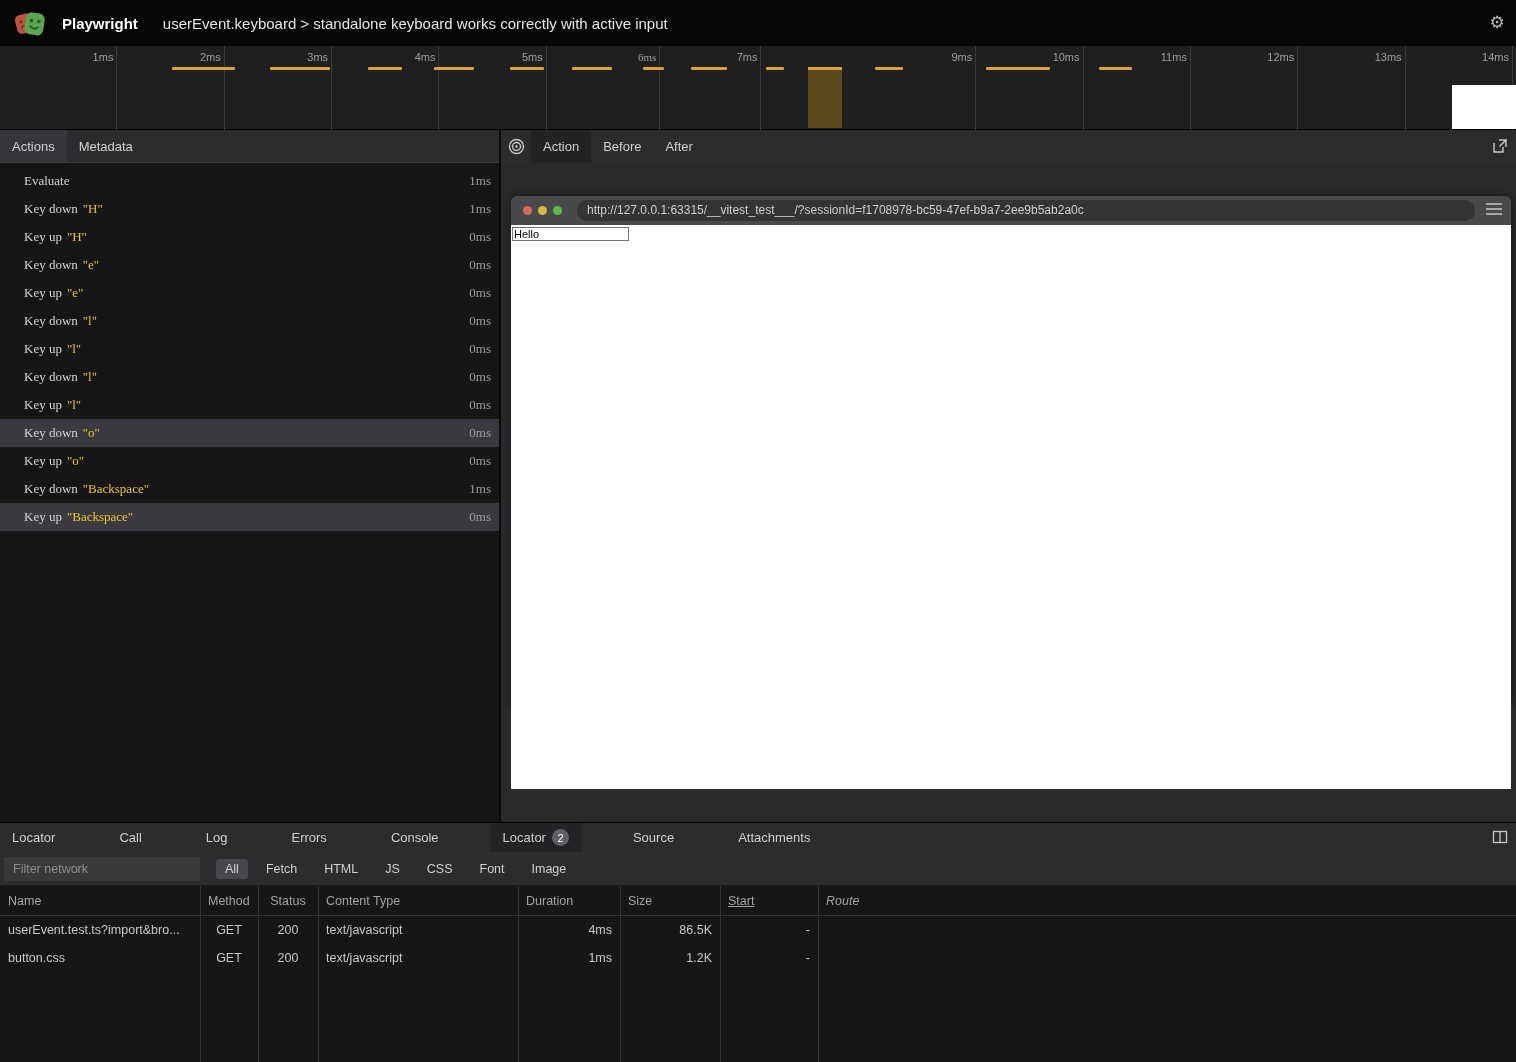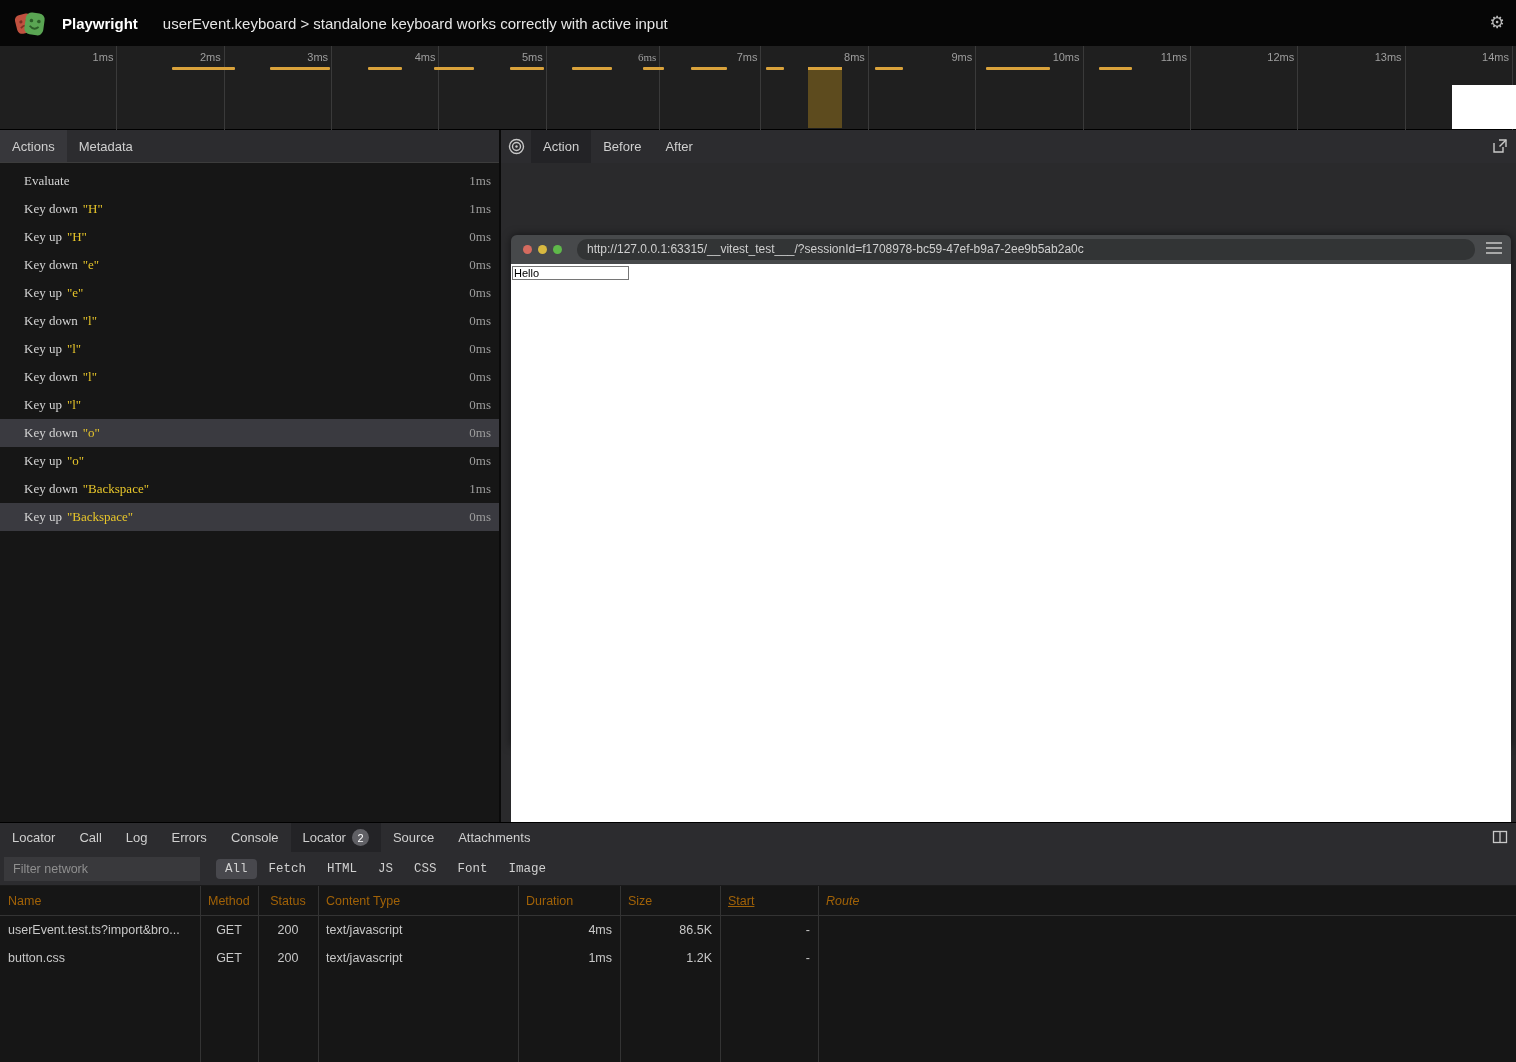--- a/index.html
+++ b/index.html
@@ -55,54 +55,54 @@
   .action-row.sel { background:#3a3a40; }
 
   .snapshot-panel .tabbar { position:relative; }
   .icon-btn { display:flex; align-items:center; justify-content:center; width:30px;
               cursor:pointer; color:#c8c8c8; }
   .corner-icon { position:absolute; right:6px; top:8px; width:18px; height:18px;
                  cursor:pointer; color:#c8c8c8; }
 
   .snapshot-body { position:relative; flex:1; }
   .browser { position:absolute; left:10px; top:33px; width:1000px; height:511px;
-             box-shadow:0 0 8px rgba(0,0,0,.55); border-radius:6px 6px 0 0;margin-top:39px; }
+             box-shadow:0 0 8px rgba(0,0,0,.55); border-radius:6px 6px 0 0; }
   .chrome { height:29px; background:#47494b; border-radius:6px 6px 0 0; position:relative;
             display:flex; align-items:center; }
   .dots { display:flex; gap:6px; margin-left:12px; }
   .dot { width:9px; height:9px; border-radius:50%; }
   .dot.r { background:#d56b5f; } .dot.y { background:#d8b940; } .dot.g { background:#5fb94a; }
   .urlbar { position:absolute; left:66px; right:36px; top:4px; height:21px;
             background:#323435; border-radius:10px; color:#cfcfcf; font-size:12px;
             line-height:21px; padding:0 10px; overflow:hidden; white-space:nowrap; }
   .menu-icon { position:absolute; right:9px; top:7px; width:16px; height:14px; cursor:pointer; }
   .menu-icon div { height:2px; background:#a8a8a8; margin-bottom:3px; }
   .page { height:564px; background:#ffffff; position:relative; }
   .page input { position:absolute; left:1px; top:2px; width:117px; height:14px;
                 border:1px solid #767676; font-size:11px; font-family:"Liberation Sans",sans-serif;
                 padding:0 1px; color:#000; background:#fff; }
 
   
   .bottom { position:absolute; left:0; top:822px; width:1516px; height:240px;
             background:#161616; border-top:1px solid #000; }
-  .bottom .tabbar { height:29px; position:relative; }
+  .bottom .tabbar { height:29px; position:relative;gap:40px; }
   .bottom .tab { font-size:13px; }
   .net-toolbar { height:34px; background:#2c2c2f; display:flex; align-items:center;
                  border-bottom:1px solid #1a1a1a; }
   .filter-input { width:196px; height:24px; margin-left:4px; background:#39393c;
                   border:1px solid #39393c; color:#d4d4d4; font-size:12.5px; padding:0 8px;
                   font-family:"Liberation Sans",sans-serif; }
   .filter-input::placeholder { color:#8f8f8f; }
-  .chips { display:flex; align-items:flex-start; margin-left:16px; gap:3px;font-family:Liberation Mono, monospace; }
+  .chips { display:flex; align-items:flex-start; margin-left:16px; gap:9px; }
   .chip { padding:3px 9px; border-radius:4px; font-size:12.5px; color:#d0d0d0; cursor:pointer; }
   .chip.sel { background:#48484d; }
 
   .net-table { position:relative; height:177px; }
   .net-div { position:absolute; top:0; bottom:0; width:1px; background:#333333; }
-  .net-header { display:flex; height:30px; align-items:center; color:#a16207;
+  .net-header { display:flex; height:30px; align-items:center; color:#a3a3a3;
                 font-size:12.5px; border-bottom:1px solid #333; }
   .net-row { display:flex; height:28px; align-items:center; color:#c8c8c8;
              font-size:12.5px; cursor:pointer; }
   .cell { padding:0 8px; overflow:hidden; white-space:nowrap; }
 </style>
 </head>
 <body>
 
 <div class="screen">
 
@@ -141,23 +141,20 @@
       </div>
       <div class="tl-cell" style="left: 439.45px; width: 107.35px;">
         <span>5ms</span>
       </div>
       <div class="tl-cell" style="left: 553px; width: 107.35px; font-family: Liberation Serif, serif;">
         <span>6ms</span>
       </div>
       <div class="tl-cell" style="left: 654.15px; width: 107.35px;">
         <span>7ms</span>
       </div>
-      <div class="tl-cell" style="left: 761.5px; width: 107.35px;">
-        <span>8ms</span>
-      </div>
       <div class="tl-cell" style="left: 868.85px; width: 107.35px;">
         <span>9ms</span>
       </div>
       <div class="tl-cell" style="left: 976.2px; width: 107.35px;">
         <span>10ms</span>
       </div>
       <div class="tl-cell" style="left: 1083.55px; width: 107.35px;">
         <span>11ms</span>
       </div>
       <div class="tl-cell" style="left: 1190.9px; width: 107.35px;">

